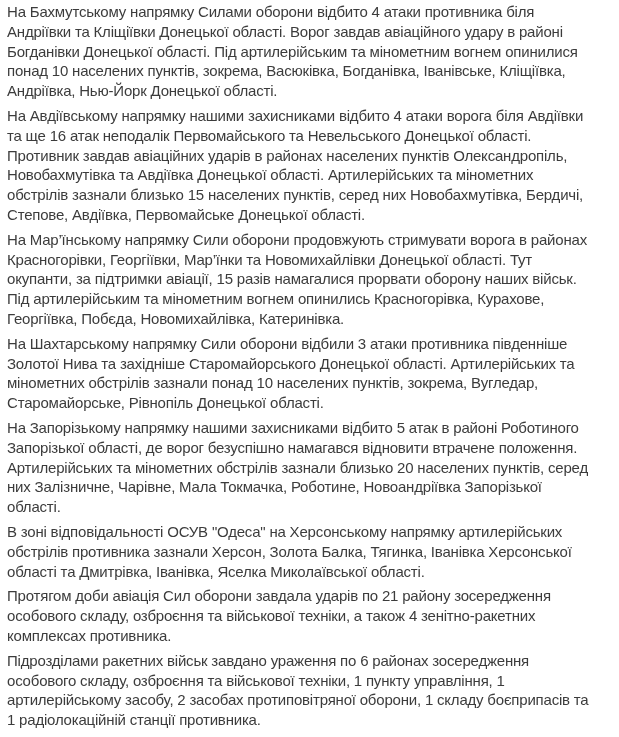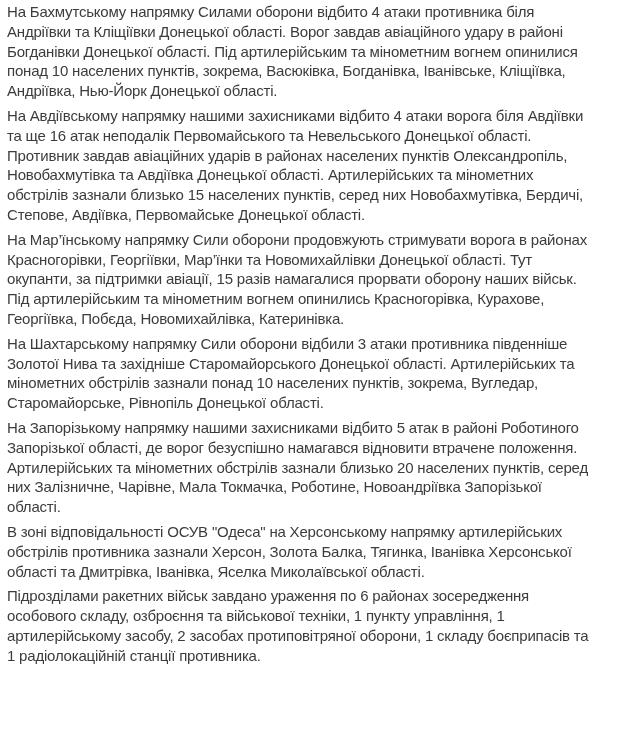--- a/index.html
+++ b/index.html
@@ -31,14 +31,15 @@
 </head>
 <body>
 
 <div class="page">
   <p>На Бахмутському напрямку Силами оборони відбито 4 атаки противника біля Андріївки та Кліщіївки Донецької області. Ворог завдав авіаційного удару в районі Богданівки Донецької області. Під артилерійським та мінометним вогнем опинилися понад 10 населених пунктів, зокрема, Васюківка, Богданівка, Іванівське, Кліщіївка, Андріївка, Нью-Йорк Донецької області.</p>
   <p>На Авдіївському напрямку нашими захисниками відбито 4 атаки ворога біля Авдіївки та ще 16 атак неподалік Первомайського та Невельського Донецької області. Противник завдав авіаційних ударів в районах населених пунктів Олександропіль, Новобахмутівка та Авдіївка Донецької області. Артилерійських та мінометних обстрілів зазнали близько 15 населених пунктів, серед них Новобахмутівка, Бердичі, Степове, Авдіївка, Первомайське Донецької області.</p>
   <p>На Мар’їнському напрямку Сили оборони продовжують стримувати ворога в районах Красногорівки, Георгіївки, Мар’їнки та Новомихайлівки Донецької області. Тут окупанти, за підтримки авіації, 15 разів намагалися прорвати оборону наших військ. Під артилерійським та мінометним вогнем опинились Красногорівка, Курахове, Георгіївка, Побєда, Новомихайлівка, Катеринівка.</p>
   <p>На Шахтарському напрямку Сили оборони відбили 3 атаки противника південніше Золотої Нива та західніше Старомайорського Донецької області. Артилерійських та мінометних обстрілів зазнали понад 10 населених пунктів, зокрема, Вугледар, Старомайорське, Рівнопіль Донецької області.</p>
   <p>На Запорізькому напрямку нашими захисниками відбито 5 атак в районі Роботиного Запорізької області, де ворог безуспішно намагався відновити втрачене положення. Артилерійських та мінометних обстрілів зазнали близько 20 населених пунктів, серед них Залізничне, Чарівне, Мала Токмачка, Роботине, Новоандріївка Запорізької  області.</p>
   <p>В зоні відповідальності ОСУВ "Одеса" на Херсонському напрямку артилерійських обстрілів противника зазнали Херсон, Золота Балка, Тягинка, Іванівка Херсонської області та Дмитрівка, Іванівка, Яселка Миколаївської області.</p>
+  <p>Протягом доби авіація Сил оборони завдала ударів по 21 району зосередження особового складу, озброєння та військової техніки, а також 4 зенітно-ракетних комплексах противника.</p>
   <p>Підрозділами ракетних військ завдано ураження по 6 районах зосередження особового складу, озброєння та військової техніки, 1 пункту управління, 1 артилерійському засобу, 2 засобах протиповітряної оборони, 1 складу боєприпасів та 1 радіолокаційній станції противника.</p>
 </div>
 
 </body></html>

